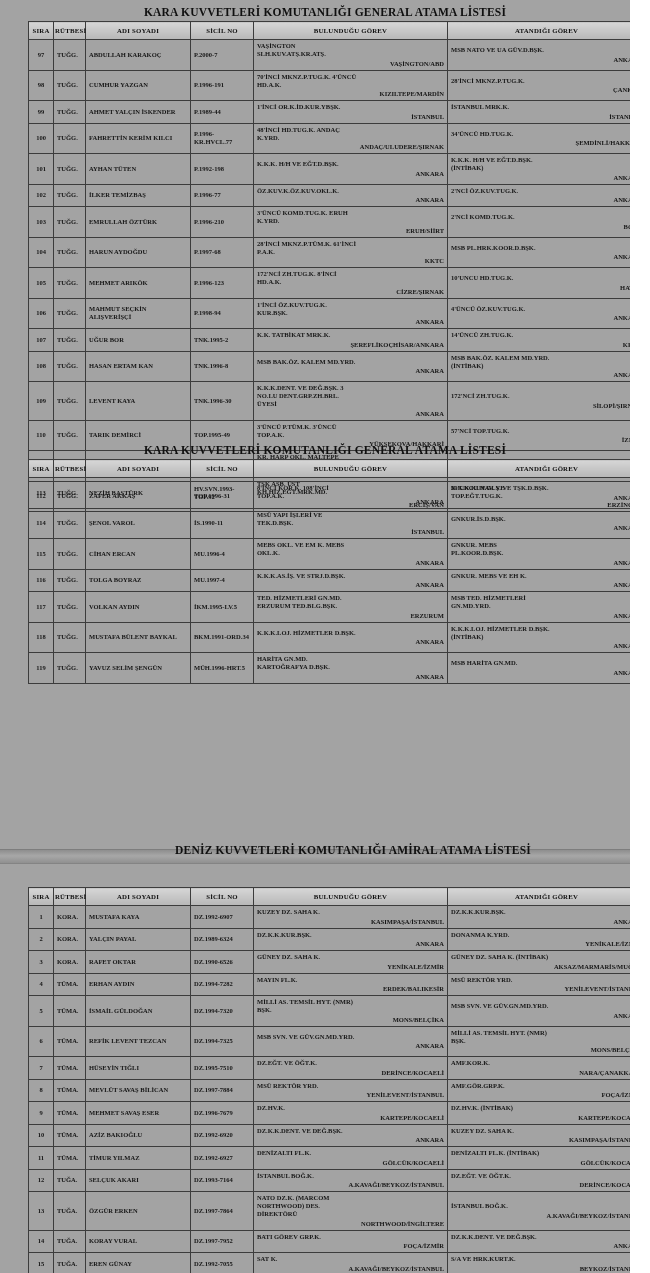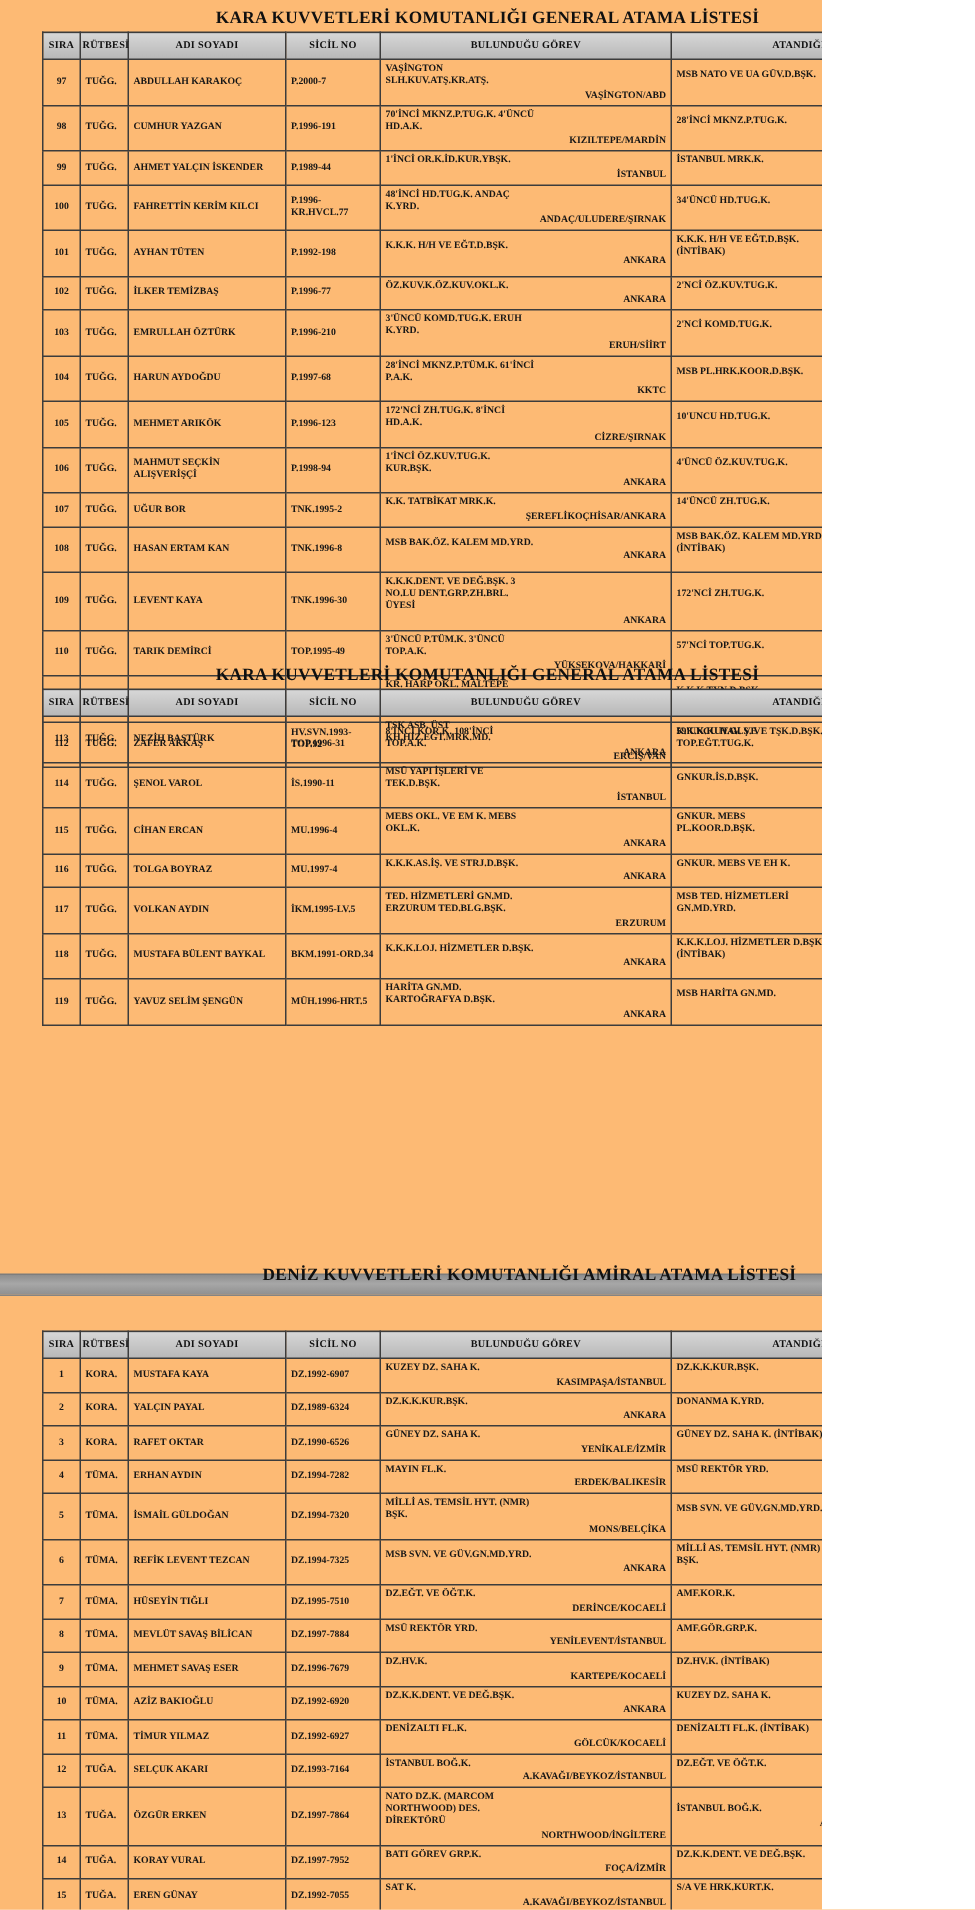--- a/index.html
+++ b/index.html
@@ -2,21 +2,21 @@
 <html lang="tr"><head>
 <meta charset="utf-8">
 <style>
   html,body { margin:0; padding:0; }
   body {
     width:650px; height:1273px;
     background:#ffffff;
     font-family:"Liberation Serif", serif;
     color:#141414;
   }
-  .page { position:relative; width:548px; height:1273px; overflow:hidden; background:#fdba74; }
+  .page { position:relative; width:630px; height:1273px; overflow:hidden; background:#a3a3a3; }
 
   .doc-title {
     position:absolute; left:0; width:650px;
     text-align:center; font-weight:bold;
     font-size:11.5px; letter-spacing:0.2px; color:#101010;
     white-space:nowrap;
   }
   #title-1 { top:6px; }
   #title-2 { top:444px; }
   #title-3 { top:844px;margin-left:28px; }

